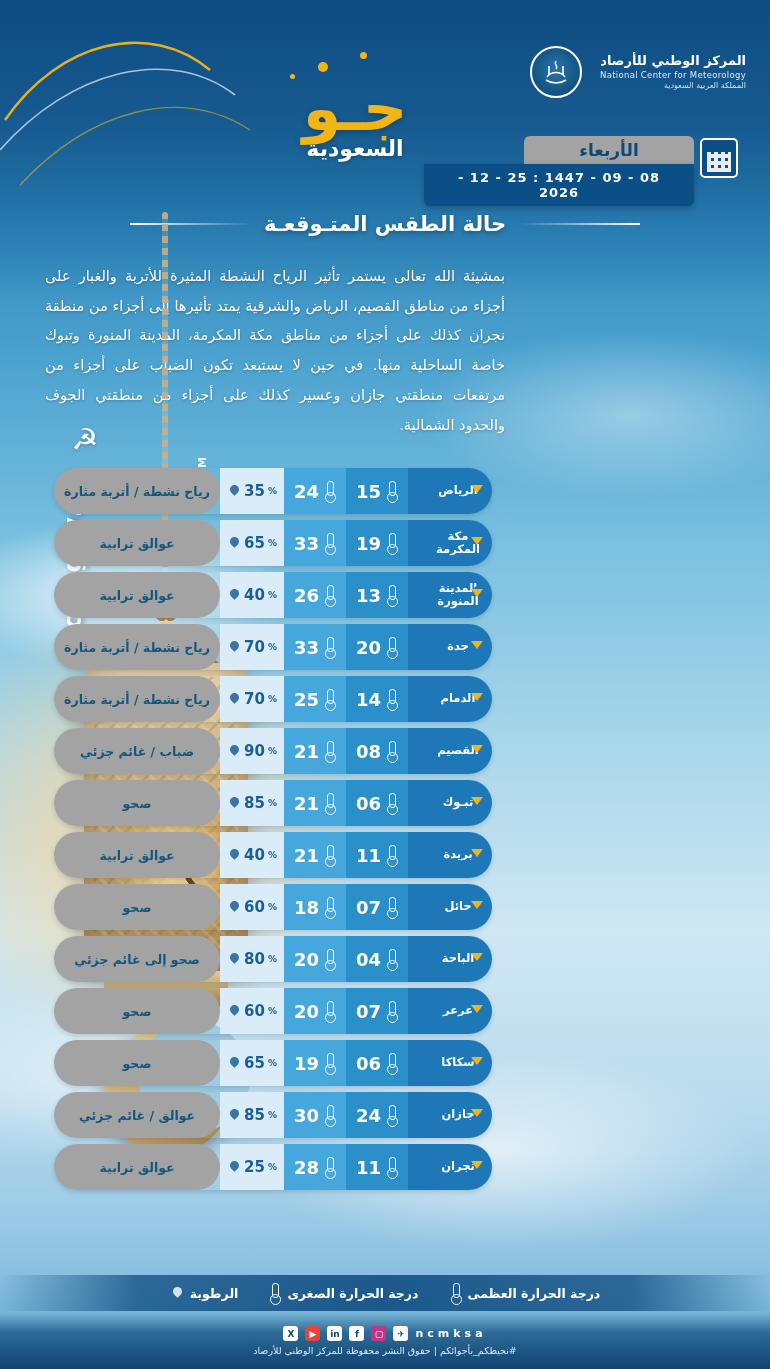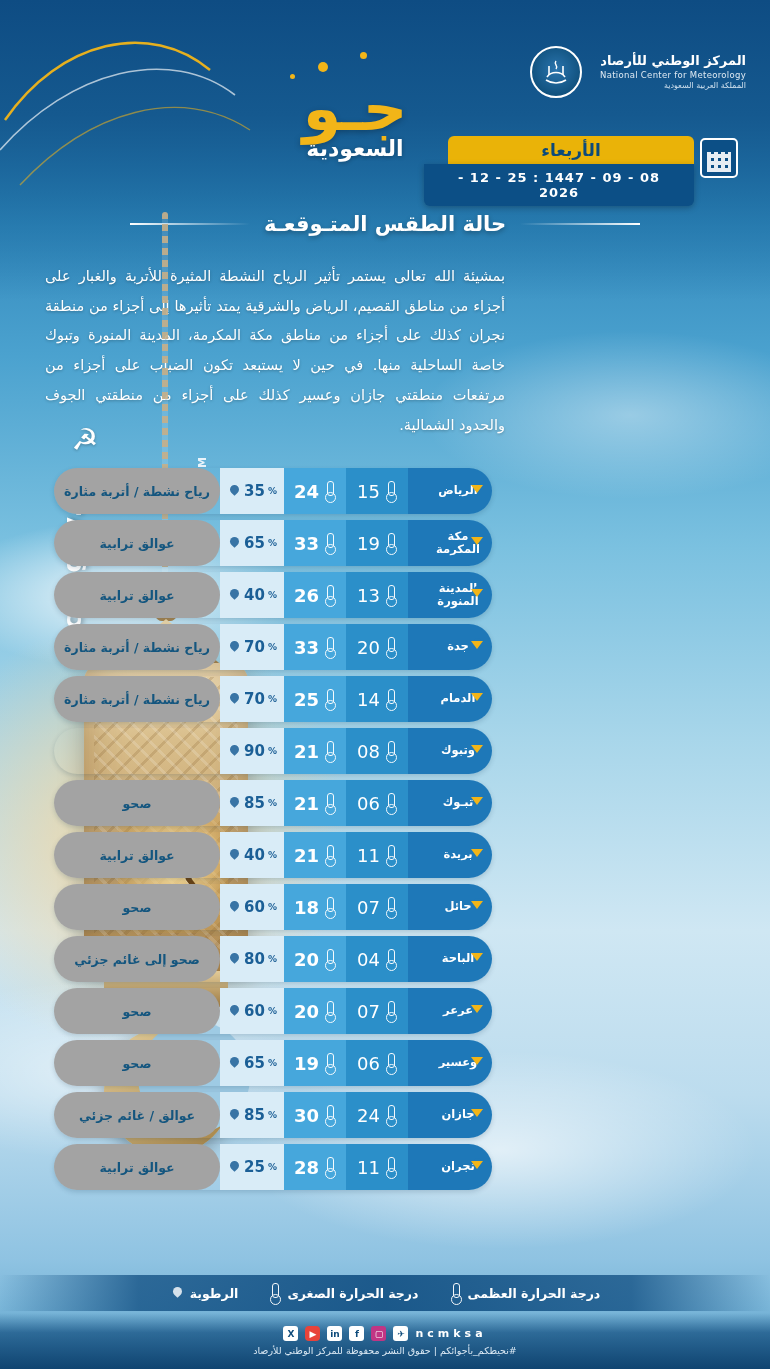--- a/index.html
+++ b/index.html
@@ -70,23 +70,23 @@
     text-shadow:0 1px 4px rgba(0,0,0,.3);
     text-align:center;
   }
   .dot{ position:absolute; border-radius:50%; background:#f2b518; }
 
   
   .date-wrap{
     position:absolute; top:136px; right:30px; width:330px; direction:rtl;
   }
   .date-top{
-    background:#eab308; color:#0d4a7a; font-weight:bold; font-size:17px;
+    background:#a3a3a3; color:#0d4a7a; font-weight:bold; font-size:17px;
     border-radius:6px 6px 0 0; padding:4px 14px; text-align:center;
-    letter-spacing:3px; width:246px; margin-right:46px;
+    letter-spacing:3px; width:170px; margin-right:46px;
   }
   .date-bottom{
     background:#0c4f86; color:#ffffff; font-size:13px; font-weight:bold;
     padding:6px 14px; text-align:center; border-radius:0 0 6px 6px;
     letter-spacing:1px; width:270px; margin-right:46px;
     box-shadow:0 2px 6px rgba(0,0,0,.25);
   }
   .cal-icon{
     position:absolute; top:2px; right:2px; width:38px; height:40px;
     border:2px solid #ffffff; border-radius:5px;
@@ -229,21 +229,21 @@
     content:""; display:block; width:7px;height:7px;border-radius:50%;
     background:#1e78b8; margin:5.5px auto;
   }
   .pin .tip{
     width:0;height:0;border-left:6px solid transparent;border-right:6px solid transparent;
     border-top:8px solid #f2b518; margin:-3px auto 0;
   }
   .cell-min{
     width:62px; background:#2b8fc9; color:#ffffff;
     display:flex; align-items:center; justify-content:center; gap:4px;
-    font-size:18px; font-weight:normal;
+    font-size:18px; font-weight:bold;
   }
   .cell-max{
     width:62px; background:#46a7dc; color:#ffffff;
     display:flex; align-items:center; justify-content:center; gap:4px;
     font-size:18px; font-weight:bold;
   }
   .cell-hum{
     width:64px; background:#d9ecf7; color:#1b5f96;
     display:flex; align-items:center; justify-content:center; gap:3px;
     font-size:15px; font-weight:bold;
@@ -470,35 +470,36 @@
       <div class="cell-hum">
         <span class="pc">%</span>
         <span>70</span>
         <span class="drop-ic"></span>
       </div>
       <div class="cell-desc">رياح نشطة / أتربة مثارة</div>
     </div>
     <div class="row">
       <div class="cell-city">
         <span class="pin"><span class="head"></span><span class="tip"></span></span>
-        <span>وتبوك</span>
+        <span>القصيم</span>
       </div>
       <div class="cell-min">
         <span class="ic thermo"></span>
         <span>08</span>
       </div>
       <div class="cell-max">
         <span class="ic thermo"></span>
         <span>21</span>
       </div>
       <div class="cell-hum">
         <span class="pc">%</span>
         <span>90</span>
         <span class="drop-ic"></span>
       </div>
+      <div class="cell-desc">ضباب / غائم جزئي</div>
     </div>
     <div class="row">
       <div class="cell-city">
         <span class="pin"><span class="head"></span><span class="tip"></span></span>
         <span>تبـوك</span>
       </div>
       <div class="cell-min">
         <span class="ic thermo"></span>
         <span>06</span>
       </div>
@@ -589,21 +590,21 @@
       <div class="cell-hum">
         <span class="pc">%</span>
         <span>60</span>
         <span class="drop-ic"></span>
       </div>
       <div class="cell-desc">صحو</div>
     </div>
     <div class="row">
       <div class="cell-city">
         <span class="pin"><span class="head"></span><span class="tip"></span></span>
-        <span>وعسير</span>
+        <span>سكاكا</span>
       </div>
       <div class="cell-min">
         <span class="ic thermo"></span>
         <span>06</span>
       </div>
       <div class="cell-max">
         <span class="ic thermo"></span>
         <span>19</span>
       </div>
       <div class="cell-hum">

